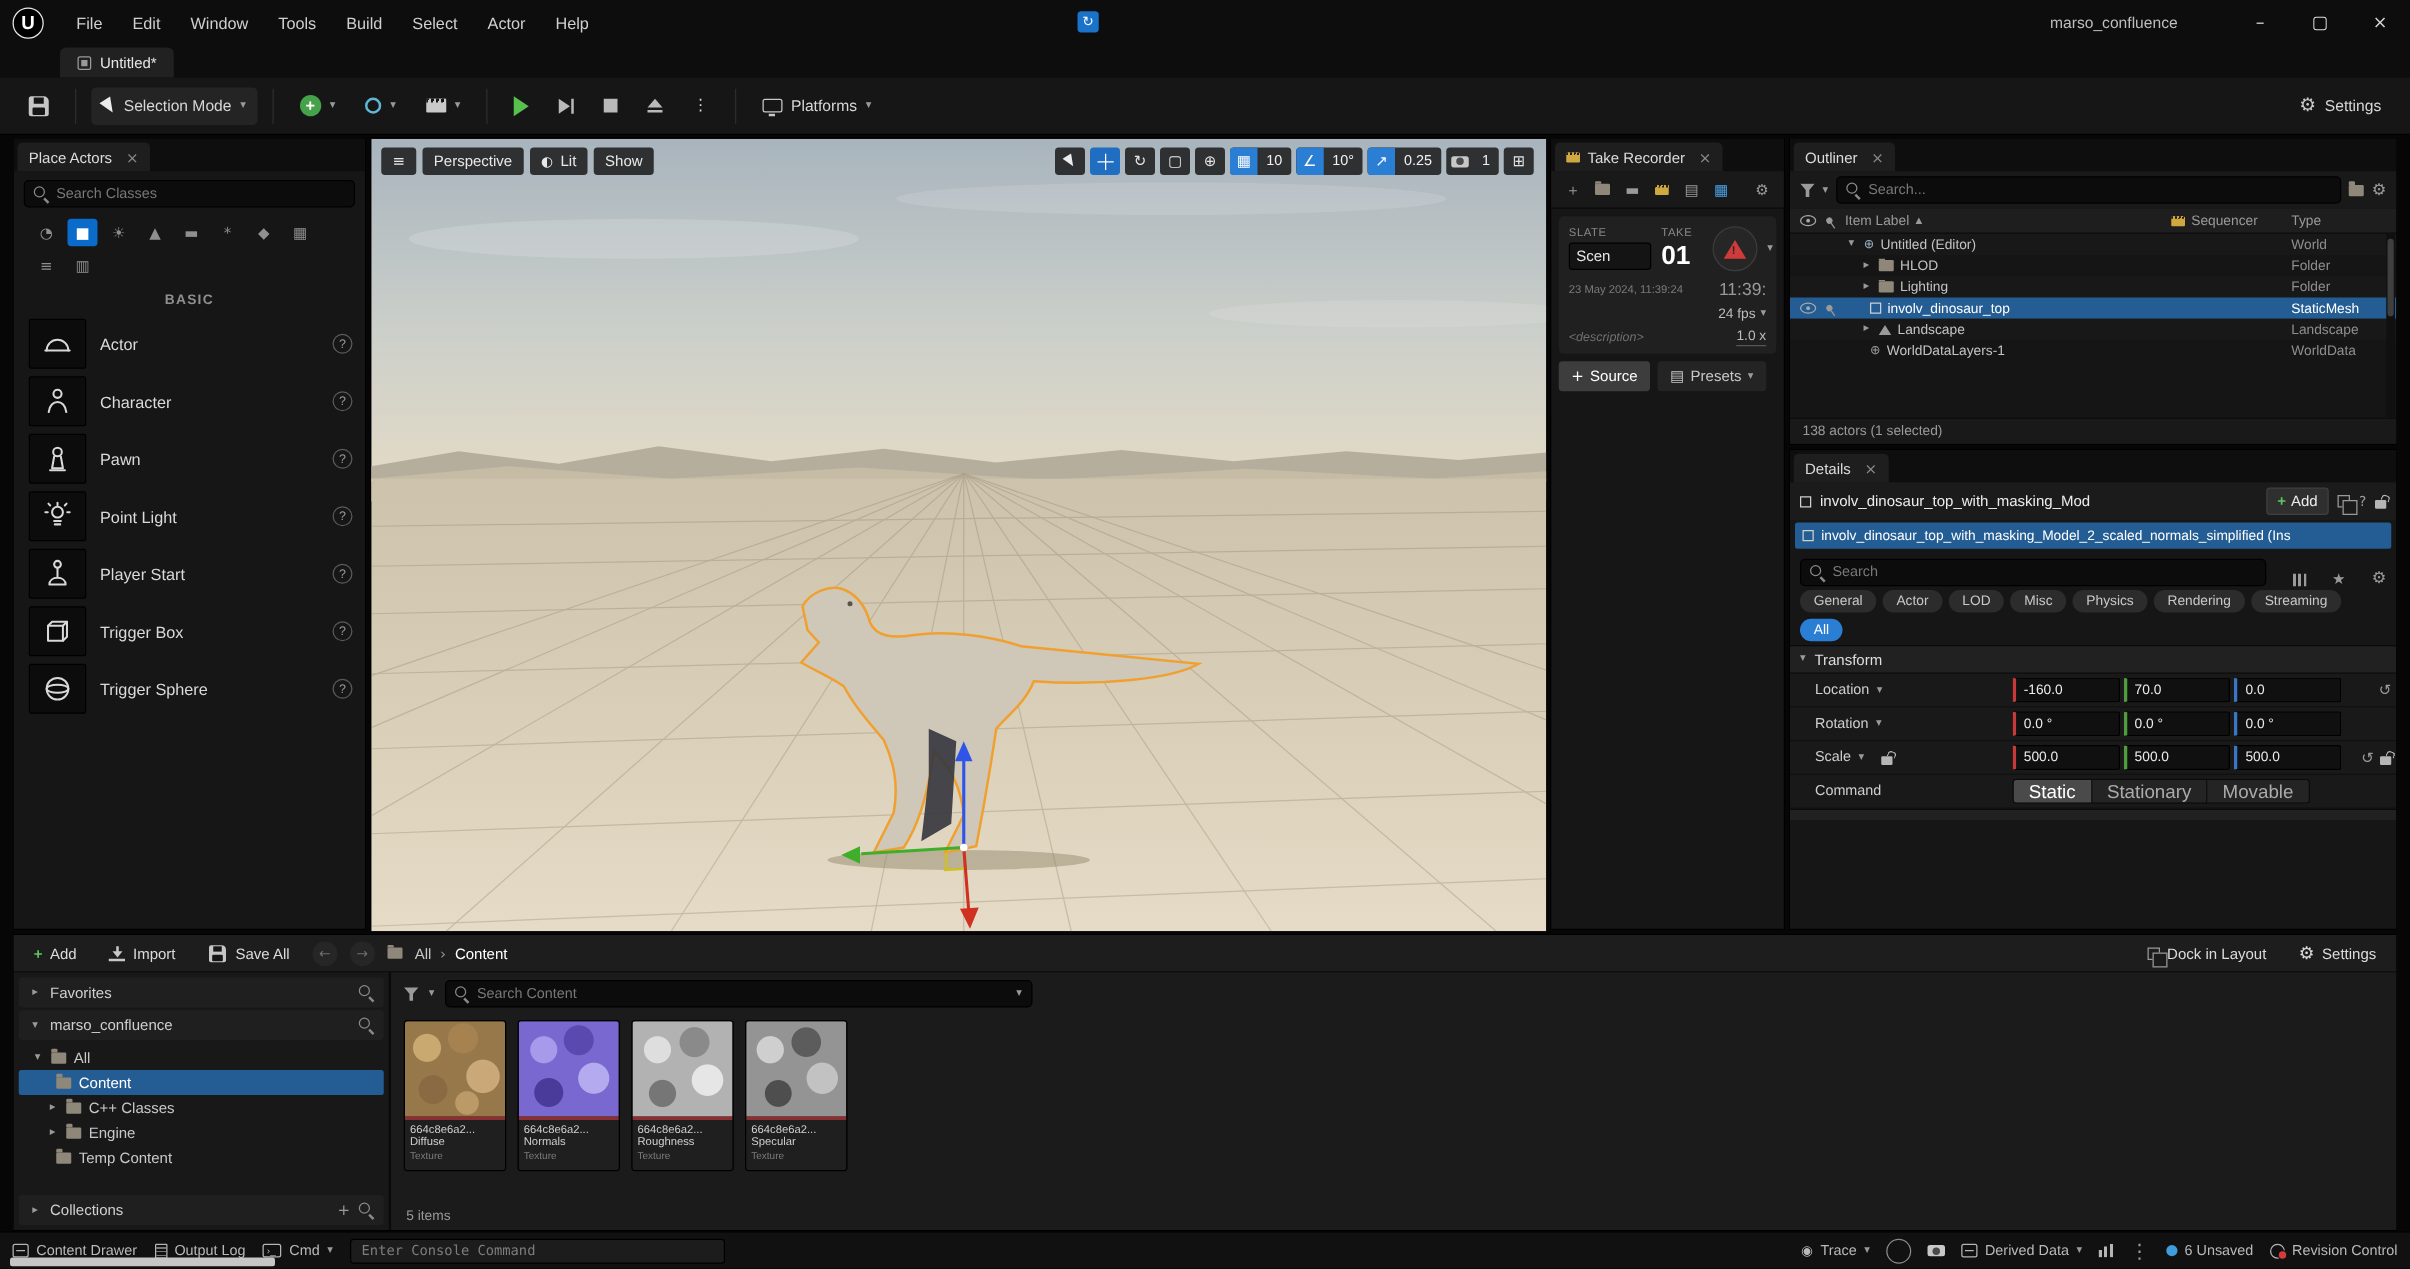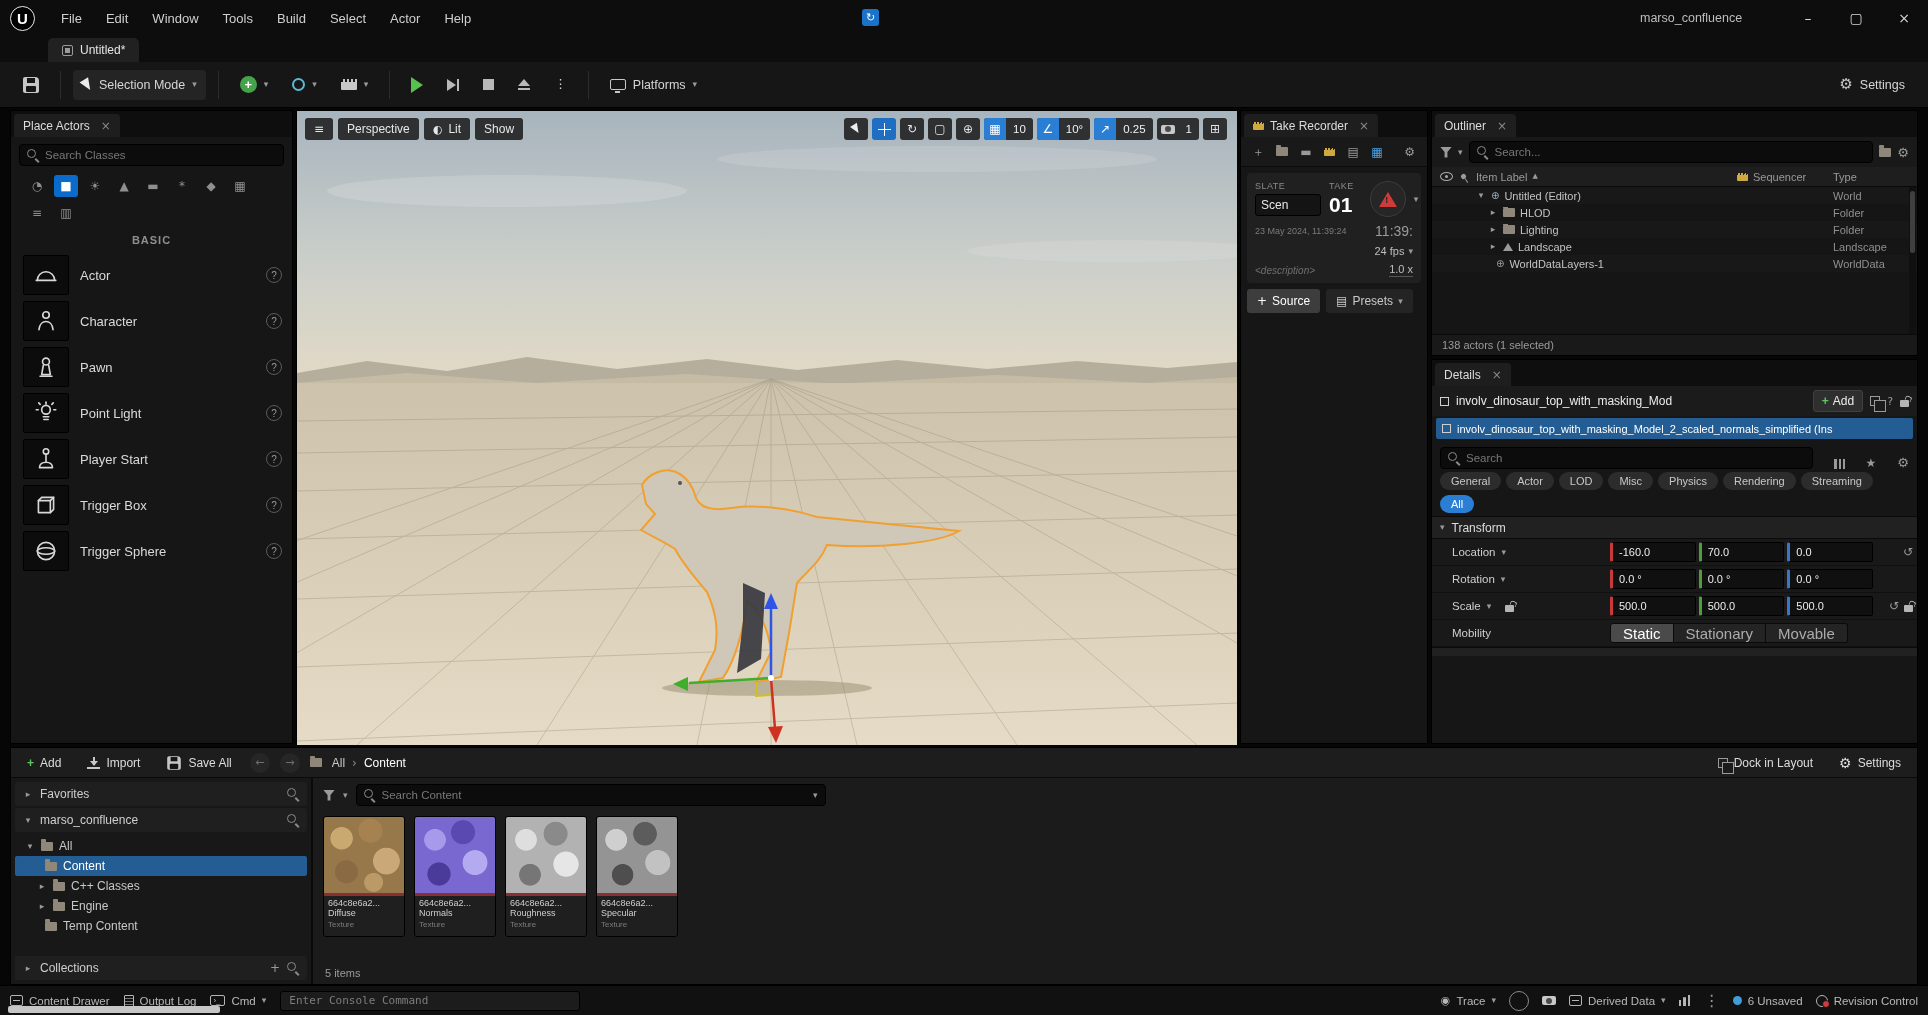--- a/index.html
+++ b/index.html
@@ -651,20 +651,32 @@
       <div class="ol-row">
         <div class="ol-gutter"></div>
         <div class="ol-tree" style="padding-left:12px">
             <span class="exp ic">▸</span>
             <span class="i-folder"></span>
             <span>Lighting</span>
           </div>
         <div class="ol-col-seq"></div>
         <div class="ol-col-type dim">Folder</div>
       </div>
+      <div class="ol-row selected">
+        <div class="ol-gutter">
+            <span class="i-eye"></span>
+            <span class="i-pin"></span>
+          </div>
+        <div class="ol-tree" style="padding-left:20px">
+            <span class="i-cube"></span>
+            <span>involv_dinosaur_top</span>
+          </div>
+        <div class="ol-col-seq"></div>
+        <div class="ol-col-type">StaticMesh</div>
+      </div>
       <div class="ol-row">
         <div class="ol-gutter"></div>
         <div class="ol-tree" style="padding-left:12px">
             <span class="exp ic">▸</span>
             <span class="i-mountain"></span>
             <span>Landscape</span>
           </div>
         <div class="ol-col-seq"></div>
         <div class="ol-col-type dim">Landscape</div>
       </div>
@@ -786,21 +798,21 @@
             <span>500.0</span>
           </div>
       </div>
       <div class="prop-icons">
           <span class="ic">↺</span>
           <span class="i-lock open"></span>
         </div>
     </div>
     <div class="prop-row">
       <div class="prop-label">
-          <span>Mobility</span>
+          <span>Command</span>
         </div>
       <div class="prop-fields">
         <div class="seg">
           <span class="seg-btn active">Static</span>
           <span class="seg-btn">Stationary</span>
           <span class="seg-btn">Movable</span>
         </div>
       </div>
       <div class="prop-icons"></div>
     </div>

